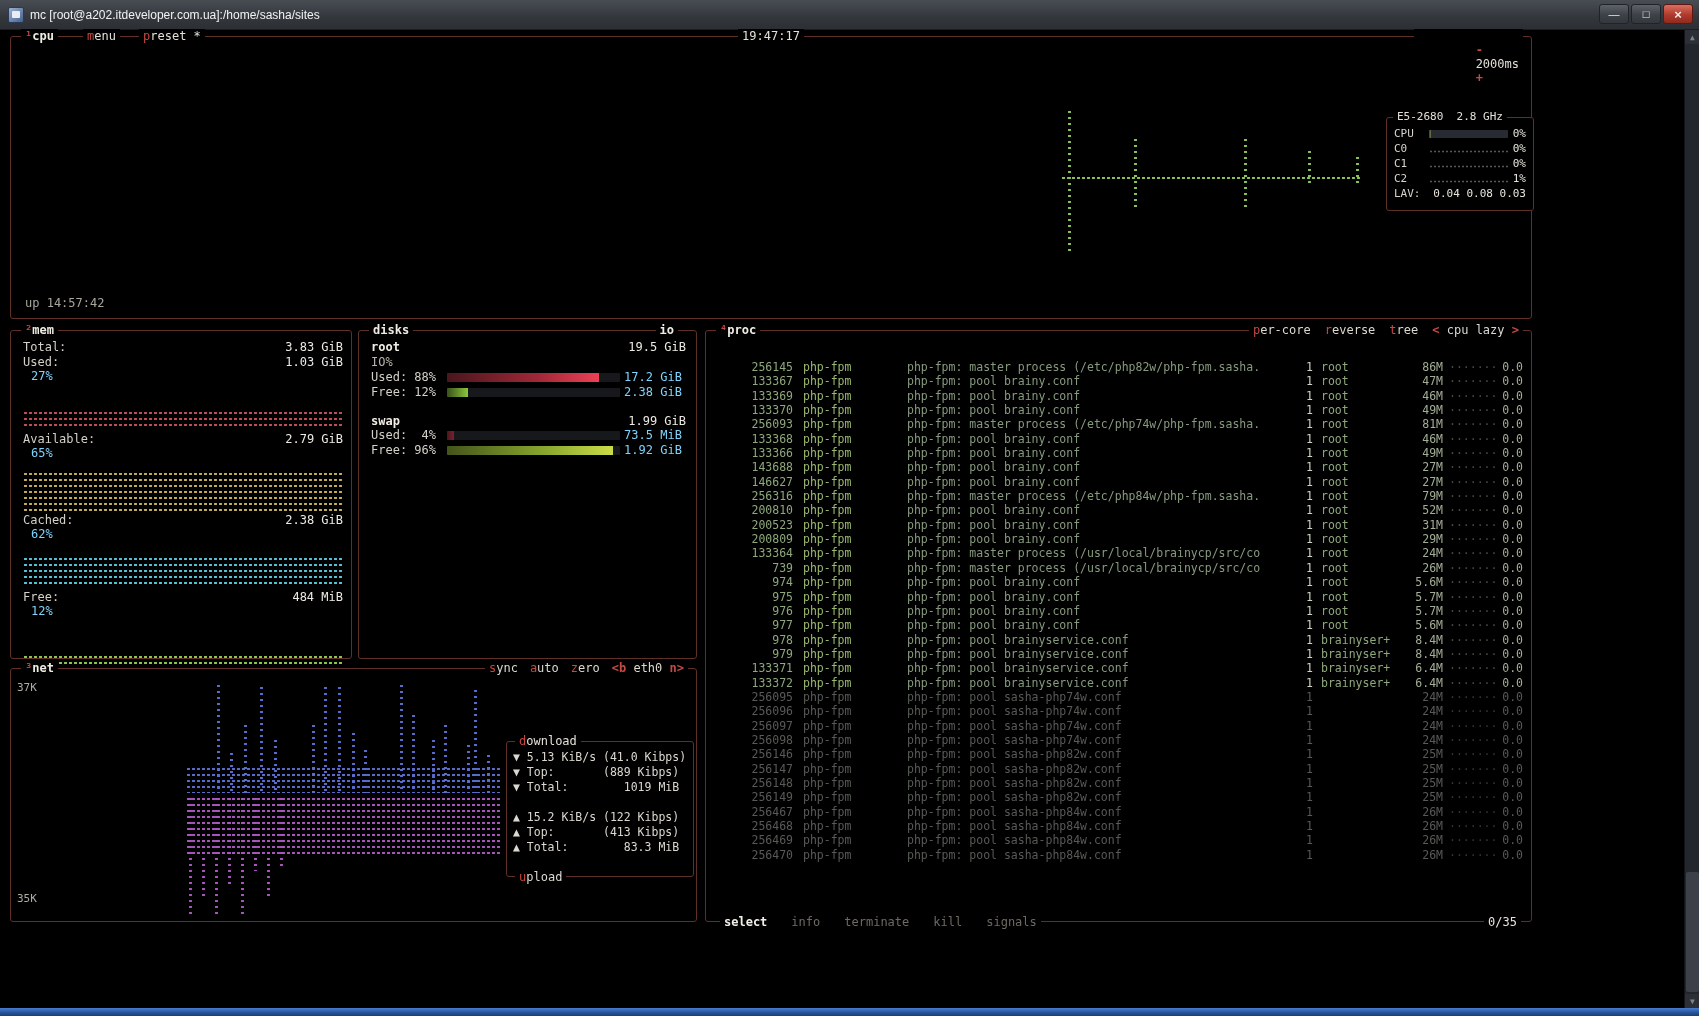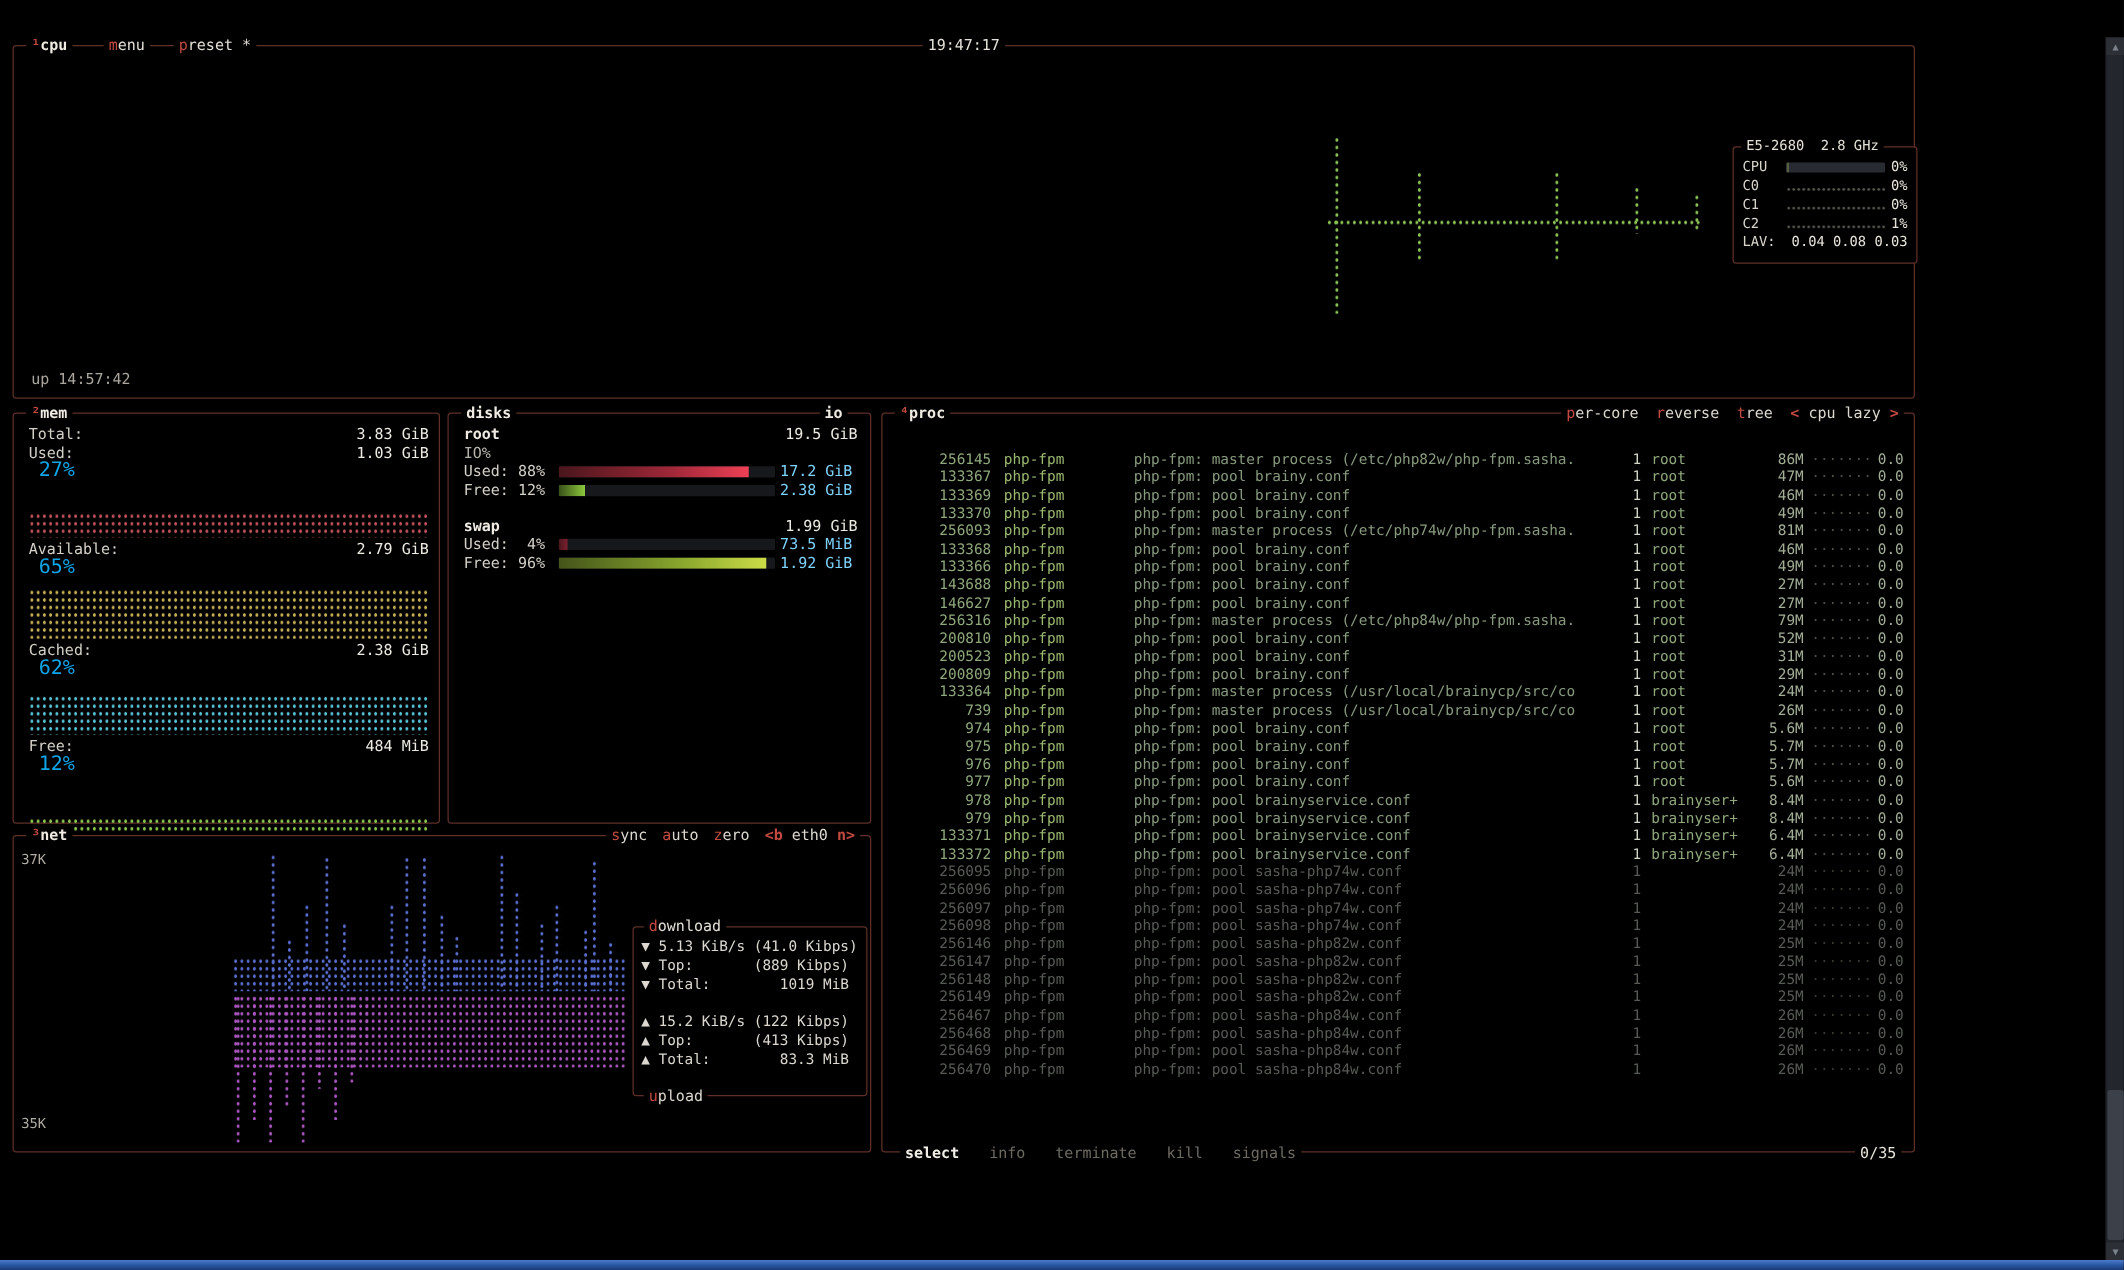--- a/index.html
+++ b/index.html
@@ -55,21 +55,21 @@
   .bar-track { flex:1; height:8px; background:#282c32; margin:0 5px; border-radius:1px; position:relative; overflow:hidden; }
   .bar-track .fill { position:absolute; left:0; top:0; bottom:0; }
   .leader { flex:1; height:5px; margin:6px 5px 0 5px;
     background-image:radial-gradient(circle,#54584e 0.9px,transparent 1.2px); background-size:4px 5px; }
 
   
   .mem-box { left:10px; top:300px; width:342px; height:329px; padding:9px 8px 0 12px; }
   .kv { display:flex; height:14.5px; line-height:14.5px; font-size:12px; }
   .kv .lbl { color:#d4d0c8; }
   .kv .val { margin-left:auto; color:#eceae2; white-space:pre; }
-  .pctline { height:14.5px; line-height:14.5px; padding-left:8px; color:#0ea5e9; font-size:16px; }
+  .pctline { height:14.5px; line-height:14.5px; padding-left:8px; color:#7dd3fc; font-size:12px; }
   .mgraph { position:relative; margin:2px 0 2px 0; }
   .mgraph .dots { position:absolute; left:0; right:0; bottom:0; }
 
   
   .disks-box { left:358px; top:300px; width:339px; height:329px; padding:9px 10px 0 12px; }
   .dline { height:15px; line-height:15px; font-size:12px; color:#b8b4ac; }
   .dbar { display:flex; height:15px; line-height:15px; font-size:12px; }
   .dbar .lbl { width:76px; white-space:pre; color:#d4d0c8; }
   .dbar .track { flex:1; height:9px; margin-top:3px; background:#16181c; border-radius:1px; position:relative; overflow:hidden; }
   .dbar .track .fill { position:absolute; left:0; top:0; bottom:0; }
@@ -118,28 +118,48 @@
   .sb-arrow.down { bottom:0; }
   .sb-thumb { position:absolute; left:1px; width:13px; bottom:16px; height:120px; background:#3c4149; border-radius:2px; }
   .bottom-strip { position:absolute; left:0; top:1008px; width:1699px; height:8px;
     background:linear-gradient(#4a7ccc,#27549e 55%,#1b3c78); }
 </style>
 </head>
 <body>
 
 <div class="window">
 
+  <div class="titlebar">
+    <div class="app-icon"></div>
+    <div class="title-text">mc [root@a202.itdeveloper.com.ua]:/home/sasha/sites</div>
+    <div class="win-btns">
+      <div class="wbtn">
+          <span>—</span>
+        </div>
+      <div class="wbtn">
+          <span>□</span>
+        </div>
+      <div class="wbtn close">
+          <span>×</span>
+        </div>
+    </div>
+  </div>
 
   <div class="term">
 
     <div class="box cpu-box">
       <div class="btitle" style="left:10px"><span class="bnum">¹</span><span class="bname">cpu</span></div>
       <div class="btitle" style="left:72px"><span class="hk">menu</span></div>
       <div class="btitle" style="left:128px"><span class="hk">preset *</span></div>
       <div class="btitle" style="left:50%;transform:translateX(-50%)">19:47:17</div>
+      <div class="btitle" style="right:8px">
+        <span class="red">-</span>
+        <span>2000ms</span>
+        <span class="red">+</span>
+      </div>
 
       <div>
         <div class="cpu-graph-seg dots" style="left:1050px;top:138px;width:300px;height:6px"></div>
         <div class="cpu-graph-seg dots" style="left:1056px;top:72px;width:5px;height:142px"></div>
         <div class="cpu-graph-seg dots" style="left:1122px;top:100px;width:5px;height:72px"></div>
         <div class="cpu-graph-seg dots" style="left:1232px;top:100px;width:5px;height:72px"></div>
         <div class="cpu-graph-seg dots" style="left:1296px;top:112px;width:5px;height:38px"></div>
         <div class="cpu-graph-seg dots" style="left:1344px;top:118px;width:5px;height:30px"></div>
       </div>
 

